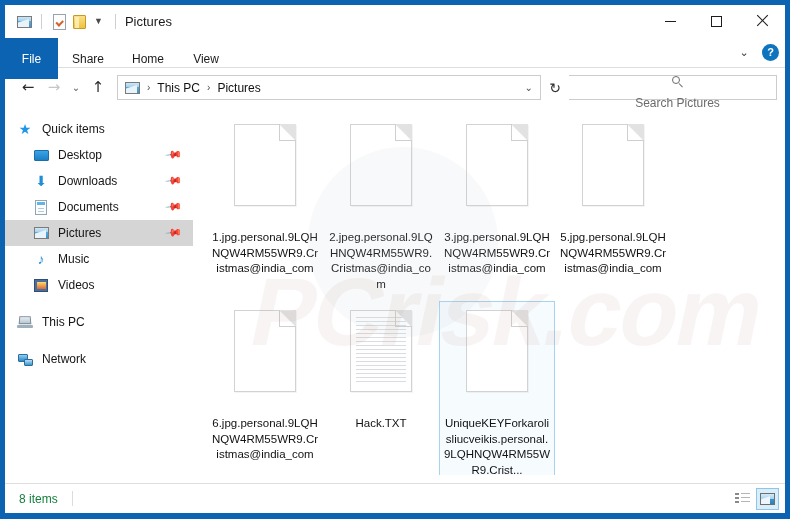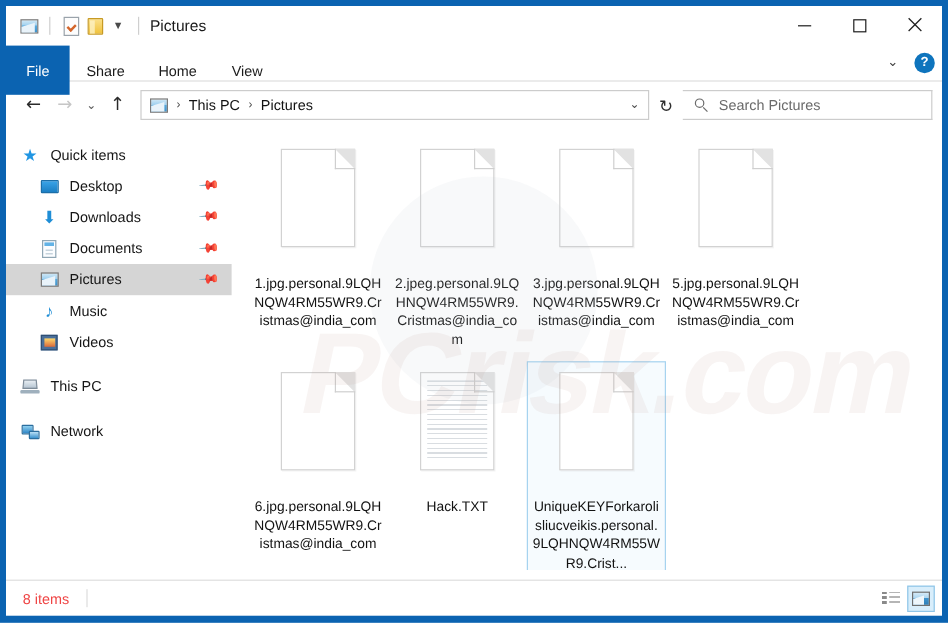--- a/index.html
+++ b/index.html
@@ -272,20 +272,21 @@
     width: 208px;
     height: 25px;
     border: 1px solid #cccccc;
     border-left: none;
     background: #ffffff;
     display: flex;
     align-items: center;
     box-sizing: border-box;
     padding-left: 10px;
     gap: 9px;
+    flex-direction: column;
   }
   .mag {
     position: relative;
     width: 11px; height: 11px;
     flex: none;
   }
   .mag:before {
     content: "";
     position: absolute;
     left: 0; top: 0;
@@ -552,21 +553,21 @@
     height: 30px;
     background: #ffffff;
     border-top: 1px solid #dedede;
     display: flex;
     align-items: center;
     box-sizing: border-box;
     padding: 0 6px 0 14px;
   }
   #status-text {
     font-size: 12px;
-    color: #ef4444;
+    color: #15803d;
   }
   #status-divider {
     width: 1px;
     height: 15px;
     background: #dcdcdc;
     margin-left: 14px;
   }
   #viewbuttons {
     margin-left: auto;
     display: flex;

